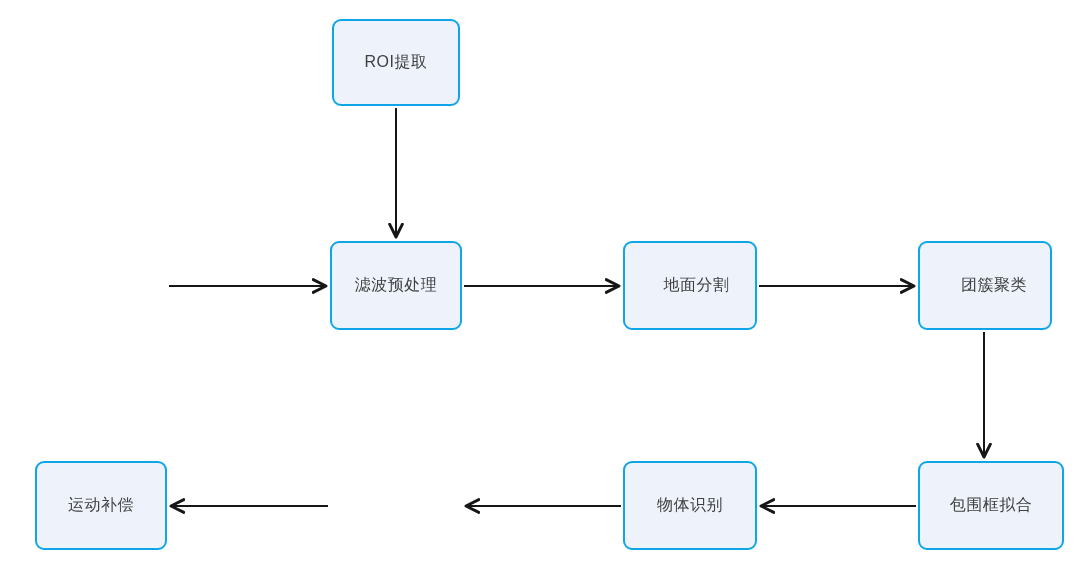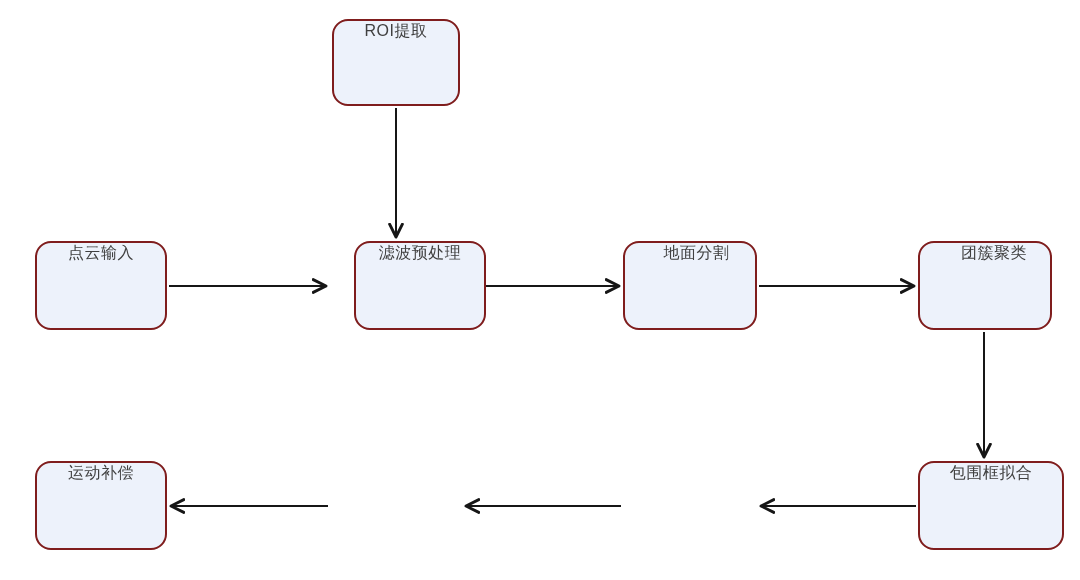--- a/index.html
+++ b/index.html
@@ -20,23 +20,24 @@
     left: 0;
     top: 0;
     width: 1080px;
     height: 580px;
     pointer-events: none;
   }
   .flow-node {
     position: absolute;
     box-sizing: border-box;
     background: #edf2fb;
-    border: 2px solid #7f1d1d;
-    border-radius: 16px;
+    border: 2px solid #0ea5e9;
+    border-radius: 9px;
     display: flex;
+    align-items: center;
     justify-content: center;
   }
   .flow-node-label {
     font-size: 16px;
     color: #404040;
     letter-spacing: 0.5px;
     white-space: nowrap;
   }
 </style>
 </head>
@@ -54,31 +55,31 @@
       <line x1="464" y1="286" x2="619" y2="286" stroke="#161616" stroke-width="2" marker-end="url(#arrowhead)"></line>
       <line x1="759" y1="286" x2="914" y2="286" stroke="#161616" stroke-width="2" marker-end="url(#arrowhead)"></line>
       <line x1="984" y1="332" x2="984" y2="457" stroke="#161616" stroke-width="2" marker-end="url(#arrowhead)"></line>
       <line x1="916" y1="506" x2="761" y2="506" stroke="#161616" stroke-width="2" marker-end="url(#arrowhead)"></line>
       <line x1="621" y1="506" x2="466" y2="506" stroke="#161616" stroke-width="2" marker-end="url(#arrowhead)"></line>
       <line x1="328" y1="506" x2="171" y2="506" stroke="#161616" stroke-width="2" marker-end="url(#arrowhead)"></line>
     </svg>
 <div class="flow-node" style="left: 332px; top: 19px; width: 128px; height: 87px;">
       <span class="flow-node-label">ROI提取</span>
     </div>
-    <div class="flow-node" style="left: 35px; top: 241px; width: 132px; height: 89px;">
-      <span class="flow-node-label">点云输入</span>
-    </div>
-    <div class="flow-node" style="left: 330px; top: 241px; width: 132px; height: 89px; margin-left: 24px;">
+    <div class="flow-node" style="left: 330px; top: 241px; width: 132px; height: 89px;">
       <span class="flow-node-label">滤波预处理</span>
     </div>
     <div class="flow-node" style="left: 623px; top: 241px; width: 134px; height: 89px; padding-left: 13px;">
       <span class="flow-node-label">地面分割</span>
     </div>
     <div class="flow-node" style="left: 918px; top: 241px; width: 134px; height: 89px; padding-left: 18px;">
       <span class="flow-node-label">团簇聚类</span>
     </div>
     <div class="flow-node" style="left: 918px; top: 461px; width: 146px; height: 89px;">
       <span class="flow-node-label">包围框拟合</span>
     </div>
+    <div class="flow-node" style="left: 623px; top: 461px; width: 134px; height: 89px;">
+      <span class="flow-node-label">物体识别</span>
+    </div>
     <div class="flow-node" style="left: 35px; top: 461px; width: 132px; height: 89px;">
       <span class="flow-node-label">运动补偿</span>
     </div>
   </div>
 
 </body></html>

